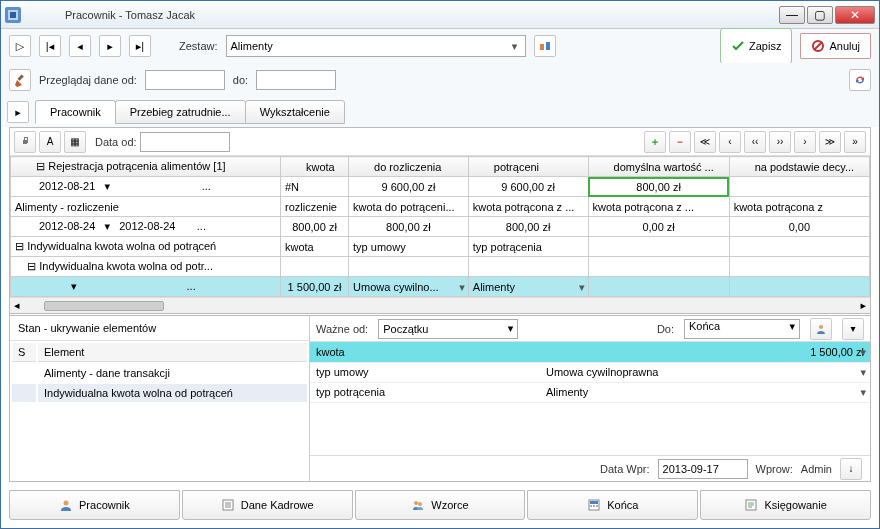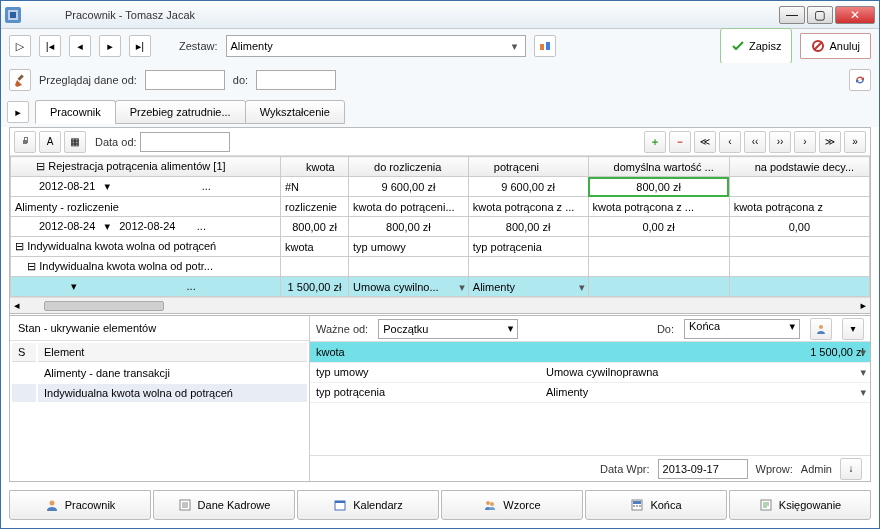--- a/index.html
+++ b/index.html
@@ -318,27 +318,20 @@
       <svg class="ico" viewBox="0 0 14 14">
           <rect x="2" y="2" width="10" height="10" fill="#fff" stroke="#888"></rect>
           <line x1="4" y1="5" x2="10" y2="5" stroke="#888"></line>
           <line x1="4" y1="7" x2="10" y2="7" stroke="#888"></line>
           <line x1="4" y1="9" x2="10" y2="9" stroke="#888"></line>
         </svg>
       <span>Dane Kadrowe</span>
     </div>
     <div class="bottom-tab">
       <svg class="ico" viewBox="0 0 14 14">
-          <rect x="2" y="3" width="10" height="9" fill="#fff" stroke="#4070c0"></rect>
-          <rect x="2" y="3" width="10" height="2" fill="#4070c0"></rect>
-        </svg>
-      <span>Kalendarz</span>
-    </div>
-    <div class="bottom-tab">
-      <svg class="ico" viewBox="0 0 14 14">
           <circle cx="5" cy="5" r="2" fill="#e0a060"></circle>
           <circle cx="9" cy="6" r="2" fill="#e0a060"></circle>
           <path d="M2 12c0-2 1-3 3-3s3 1 3 3z" fill="#5080c0"></path>
           <path d="M6 12c0-2 1-3 3-3s3 1 3 3z" fill="#70a0d0"></path>
         </svg>
       <span>Wzorce</span>
     </div>
     <div class="bottom-tab">
       <svg class="ico" viewBox="0 0 14 14">
           <rect x="2" y="2" width="10" height="10" fill="#fff" stroke="#888"></rect>

